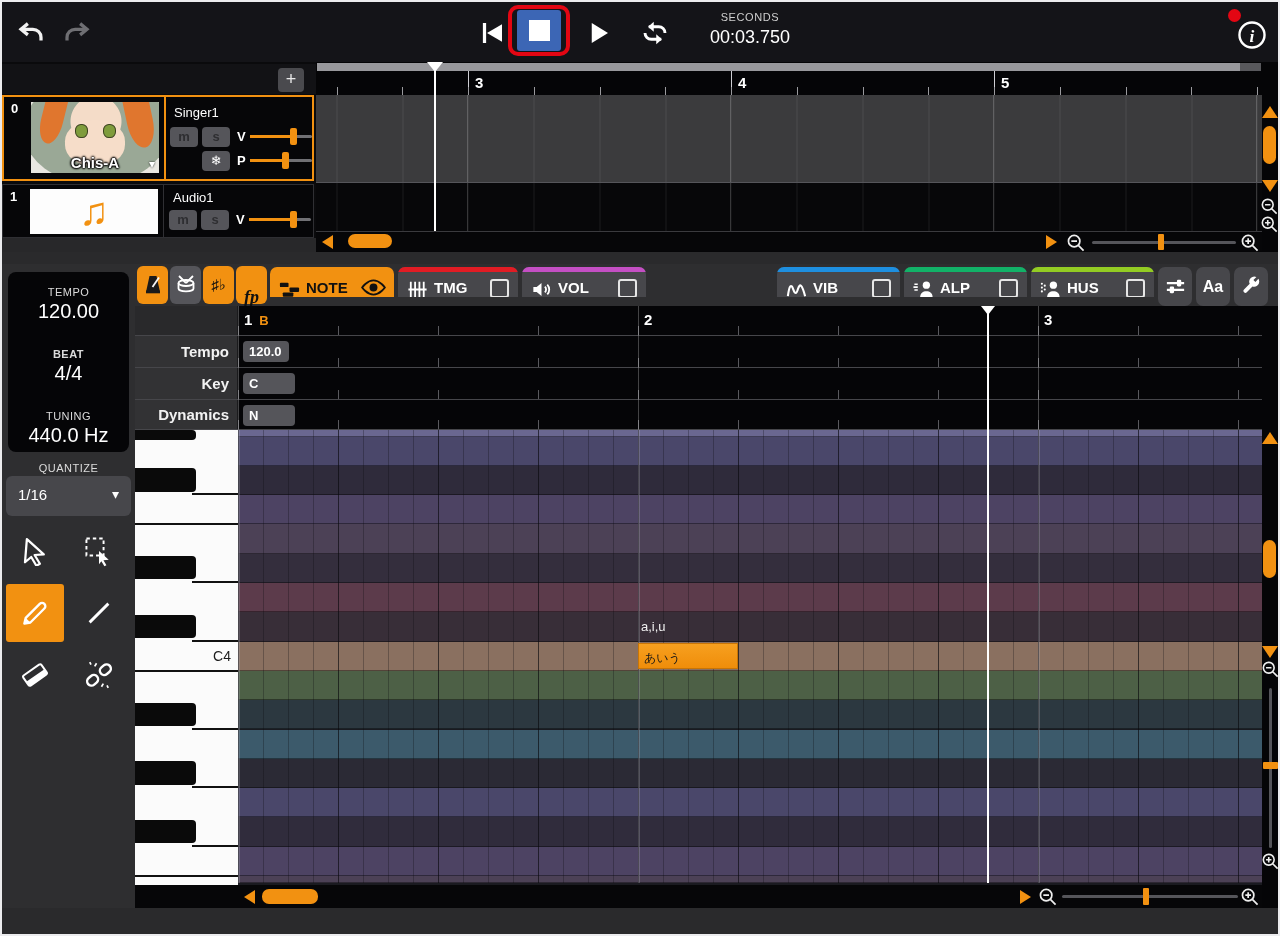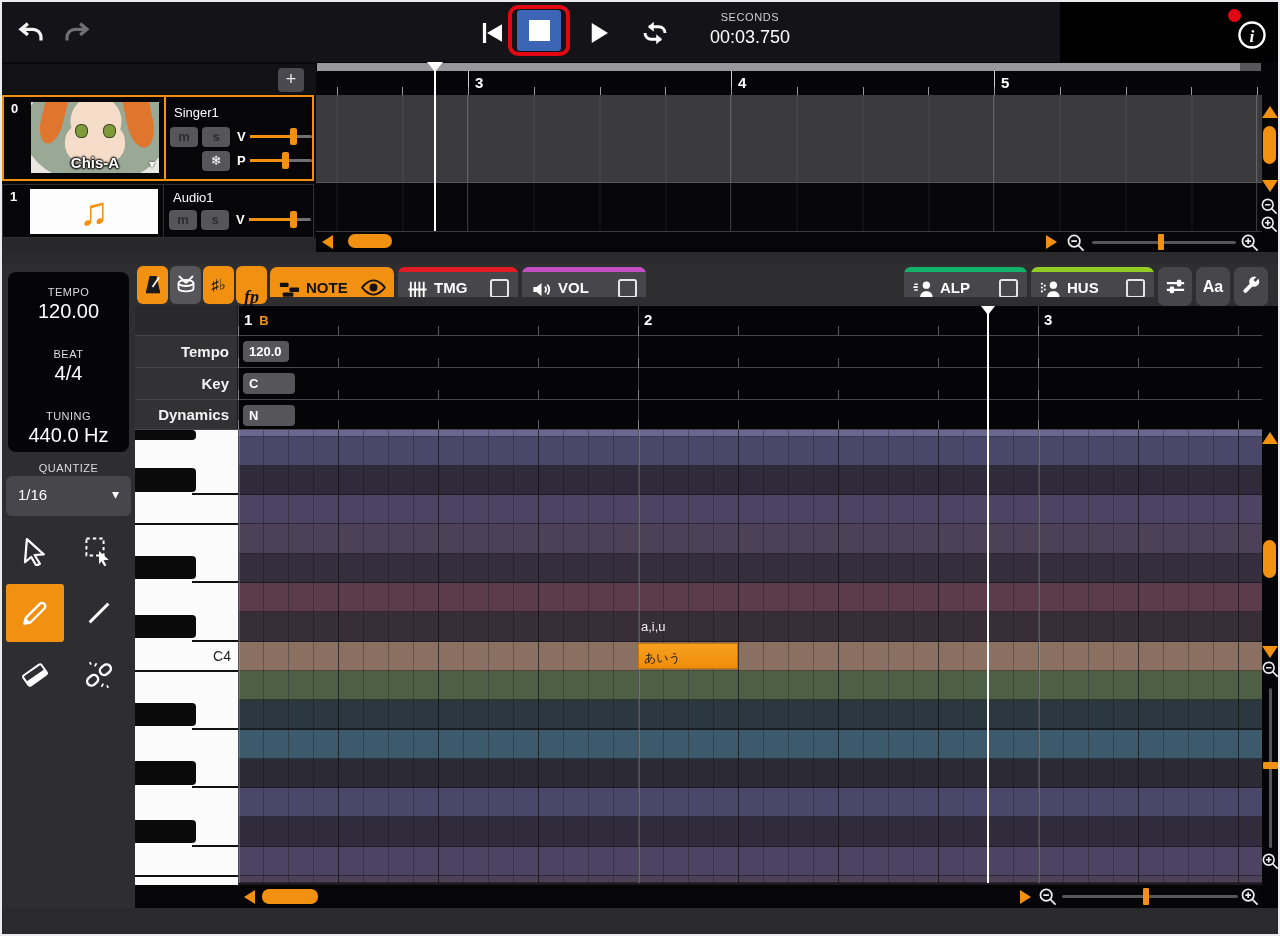--- a/index.html
+++ b/index.html
@@ -1,21 +1,21 @@
 <!DOCTYPE html>
 <html><head>
 <meta charset="utf-8">
 <style>
   html,body{margin:0;padding:0;background:#111;}
   #app{position:relative;width:1280px;height:936px;background:#000;border:2px solid #ececee;
        box-sizing:border-box;font-family:"Liberation Sans","DejaVu Sans",sans-serif;overflow:hidden;color:#fff;}
   .abs{position:absolute;}
   svg{display:block;}
   
-  #topbar{left:0;top:0;width:1058px;height:60px;background:#141418;border-bottom:2px solid #3e3e44;}
+  #topbar{left:0;top:0;width:1276px;height:60px;background:#141418;border-bottom:2px solid #3e3e44;}
   .tbtn{position:absolute;display:flex;align-items:center;justify-content:center;}
   #stop-hl{left:506px;top:3px;width:62px;height:51px;border:4px solid #e30613;border-radius:10px;box-sizing:border-box;}
   #stop-btn{left:515px;top:8px;width:44px;height:41px;background:#3c66b5;border-radius:3px;}
   #stop-sq{width:21px;height:21px;background:#fff;}
   #tc-label{left:688px;top:9px;width:120px;text-align:center;font-size:11px;color:#cfcfcf;letter-spacing:.6px;}
   #tc-time{left:688px;top:25px;width:120px;text-align:center;font-size:18px;color:#fff;}
   #info-dot{left:1226px;top:7px;width:13px;height:13px;border-radius:50%;background:#e30613;}
   
   #upper{left:0;top:60px;width:1276px;height:190px;background:#050507;}
   #trackpanel{left:0;top:0;width:314px;height:190px;background:#0a0a0c;}
@@ -317,21 +317,21 @@
       </div>
     </div>
   </div>
 
   <div class="abs" id="midstrip"></div>
 
   <div class="abs" id="sidebar">
     <div class="abs" id="infobox">
       <div class="lpl" style="top:14px;">TEMPO</div>
       <div class="lpv" style="top:28px;">120.00</div>
-      <div class="lpl" style="top:76px;">BEAT</div>
+      <div class="lpl" style="top:76px;font-weight:bold;">BEAT</div>
       <div class="lpv" style="top:90px;">4/4</div>
       <div class="lpl" style="top:138px;">TUNING</div>
       <div class="lpv" style="top:152px;">440.0 Hz</div>
     </div>
     <div class="abs" id="quantize-label">QUANTIZE</div>
     <div class="abs" id="quantize-dd">
       <div id="quantize-val">1/16</div>
       <div id="quantize-chev">▾</div>
     </div>
     <div id="tools">
@@ -442,20 +442,30 @@
       </div>
       <div class="tab" style="position: absolute; left: 387px; width: 124px;">
         <div class="stripe" style="background:#C44FC4"></div>
         <span class="ticon">
           <svg viewBox="0 0 24 24" width="23" height="23">
             <path d="M3.5 9.5v5H7l5 4.2V5.3L7 9.5z" fill="#fff"></path>
             <path d="M15.5 9a4.2 4.2 0 010 6M18 6.8a7.6 7.6 0 010 10.4" stroke="#fff" stroke-width="1.9" fill="none"></path>
           </svg>
         </span>
         <span class="tlabel">VOL</span>
+        <div class="cb"></div>
+      </div>
+      <div class="tab" style="position: absolute; left: 642px; width: 123px;">
+        <div class="stripe" style="background:#1E8FE0"></div>
+        <span class="ticon">
+          <svg viewBox="0 0 24 24" width="23" height="23">
+            <path d="M3 19C4.5 7 6.5 6 8.5 11.5 10.5 17 12 17 13.5 11.5 15.5 5.5 17.5 6 21 19" stroke="#fff" stroke-width="2.2" fill="none"></path>
+          </svg>
+        </span>
+        <span class="tlabel">VIB</span>
         <div class="cb"></div>
       </div>
       <div class="tab" style="position: absolute; left: 769px; width: 123px;">
         <div class="stripe" style="background:#12B268"></div>
         <span class="ticon">
           <svg viewBox="0 0 24 24" width="23" height="23" fill="#fff">
             <circle cx="15" cy="7.5" r="3.8"></circle>
             <path d="M8.5 20c0-4.2 2.9-6.3 6.5-6.3s6.5 2.1 6.5 6.3z"></path>
             <path d="M2.5 6.5h3.5M1.5 9.5h4.5M2.5 12.5h3.5" stroke="#fff" stroke-width="1.7"></path>
           </svg>

